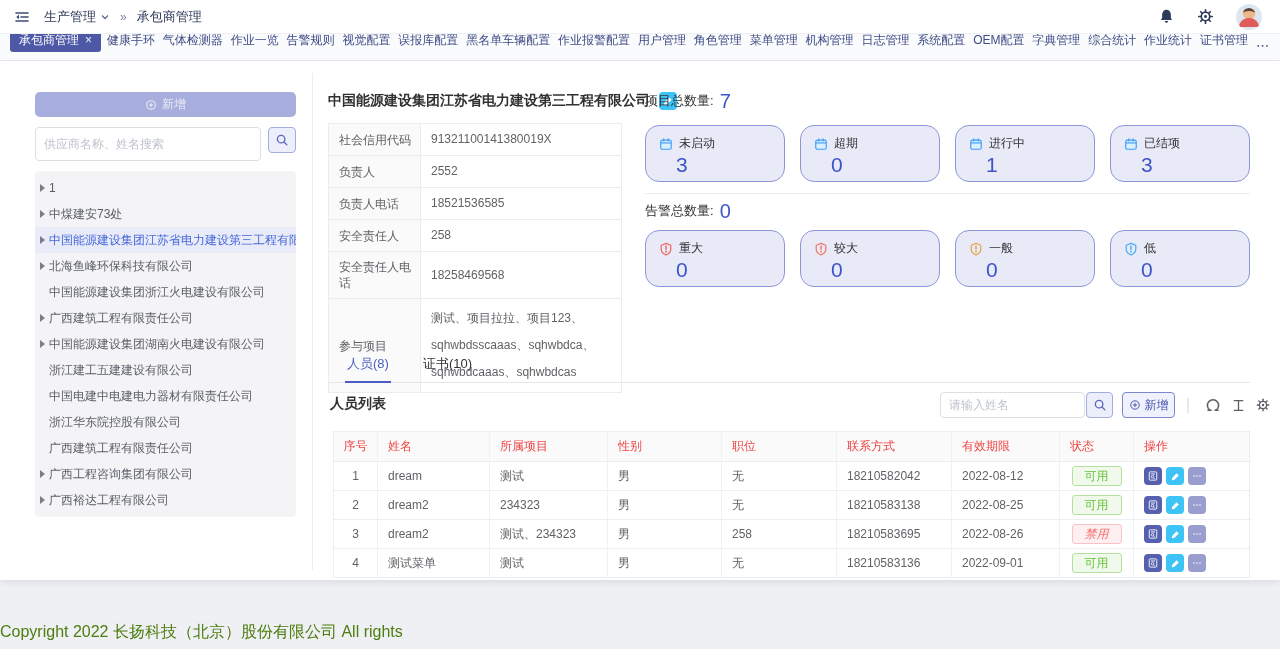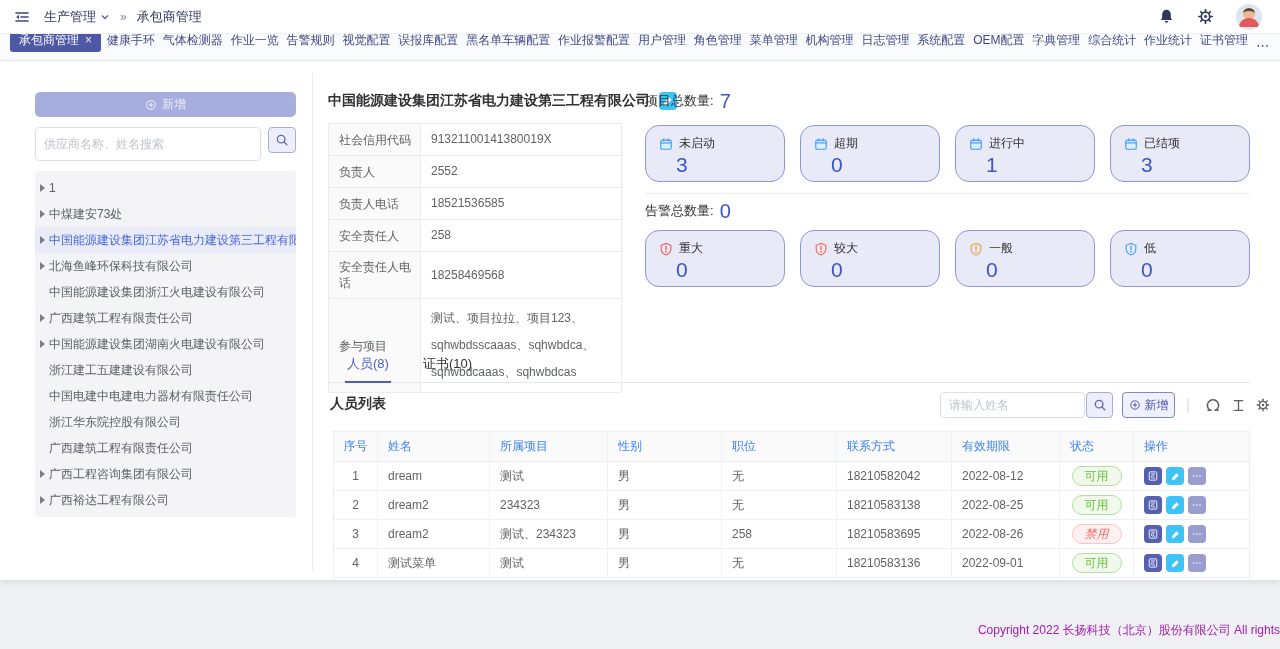--- a/index.html
+++ b/index.html
@@ -73,29 +73,29 @@
   .tb-search{margin-left:1px;width:27px;height:26px;background:#eceefb;border:1px solid #a5aeda;border-radius:4px;display:flex;align-items:center;justify-content:center;cursor:pointer}
   .tb-add{margin-left:9px;width:53px;height:26px;background:#eff1fc;border:1px solid #7c88cc;border-radius:4px;color:#4a57b0;font-size:12px;display:flex;align-items:center;justify-content:center;gap:4px;cursor:pointer}
   .tb-div{margin:0 9px 0 11px;color:#dcdee3}
   .tb-icon{width:22px;height:22px;display:flex;align-items:center;justify-content:center;cursor:pointer;margin-left:3px}
 
   
   .ptable{position:absolute;left:333px;top:370px;width:917px;border:1px solid #ebeef5;border-bottom:none;font-size:12px}
   .trow{display:grid;grid-template-columns:44px 112px 118px 114px 115px 115px 108px 74px 117px}
   .trow.head{background:#fafafa}
   .tcell{padding:0 10px;display:flex;align-items:center;border-right:1px solid #f0f1f4;border-bottom:1px solid #ebeef5;color:#606266;height:29px;overflow:hidden;white-space:nowrap}
-  .trow.head .tcell{height:30px;color:#3b82f6}
+  .trow.head .tcell{height:30px;color:#ef4444}
   .tcell.center{justify-content:center;padding:0 2px}
   .tcell:last-child{border-right:none}
-  .pill{height:20px;line-height:18px;padding:0 12px;border-radius:10px;font-size:12px;border:1px solid}
+  .pill{height:20px;line-height:18px;padding:0 12px;border-radius:3px;font-size:12px;border:1px solid}
   .ops{display:flex;gap:4px}
   .op{width:18px;height:18px;border-radius:4px;display:flex;align-items:center;justify-content:center;cursor:pointer}
 
   
-  .footer{position:absolute;left:0;right:0;top:622px;text-align:right;font-size:12px;color:#a21caf}
+  .footer{position:absolute;left:0;right:0;top:622px;text-align:left;font-size:16px;color:#4d7c0f}
 </style>
 </head>
 <body>
 
 <div class="topbar">
   <span class="icon collapse-btn">
     <svg width="16" height="16" viewBox="0 0 16 16">
         <g stroke="#3e4a76" stroke-width="1.6" stroke-linecap="round">
           <line x1="2" y1="4" x2="14" y2="4"></line>
           <line x1="7" y1="8" x2="14" y2="8"></line>

